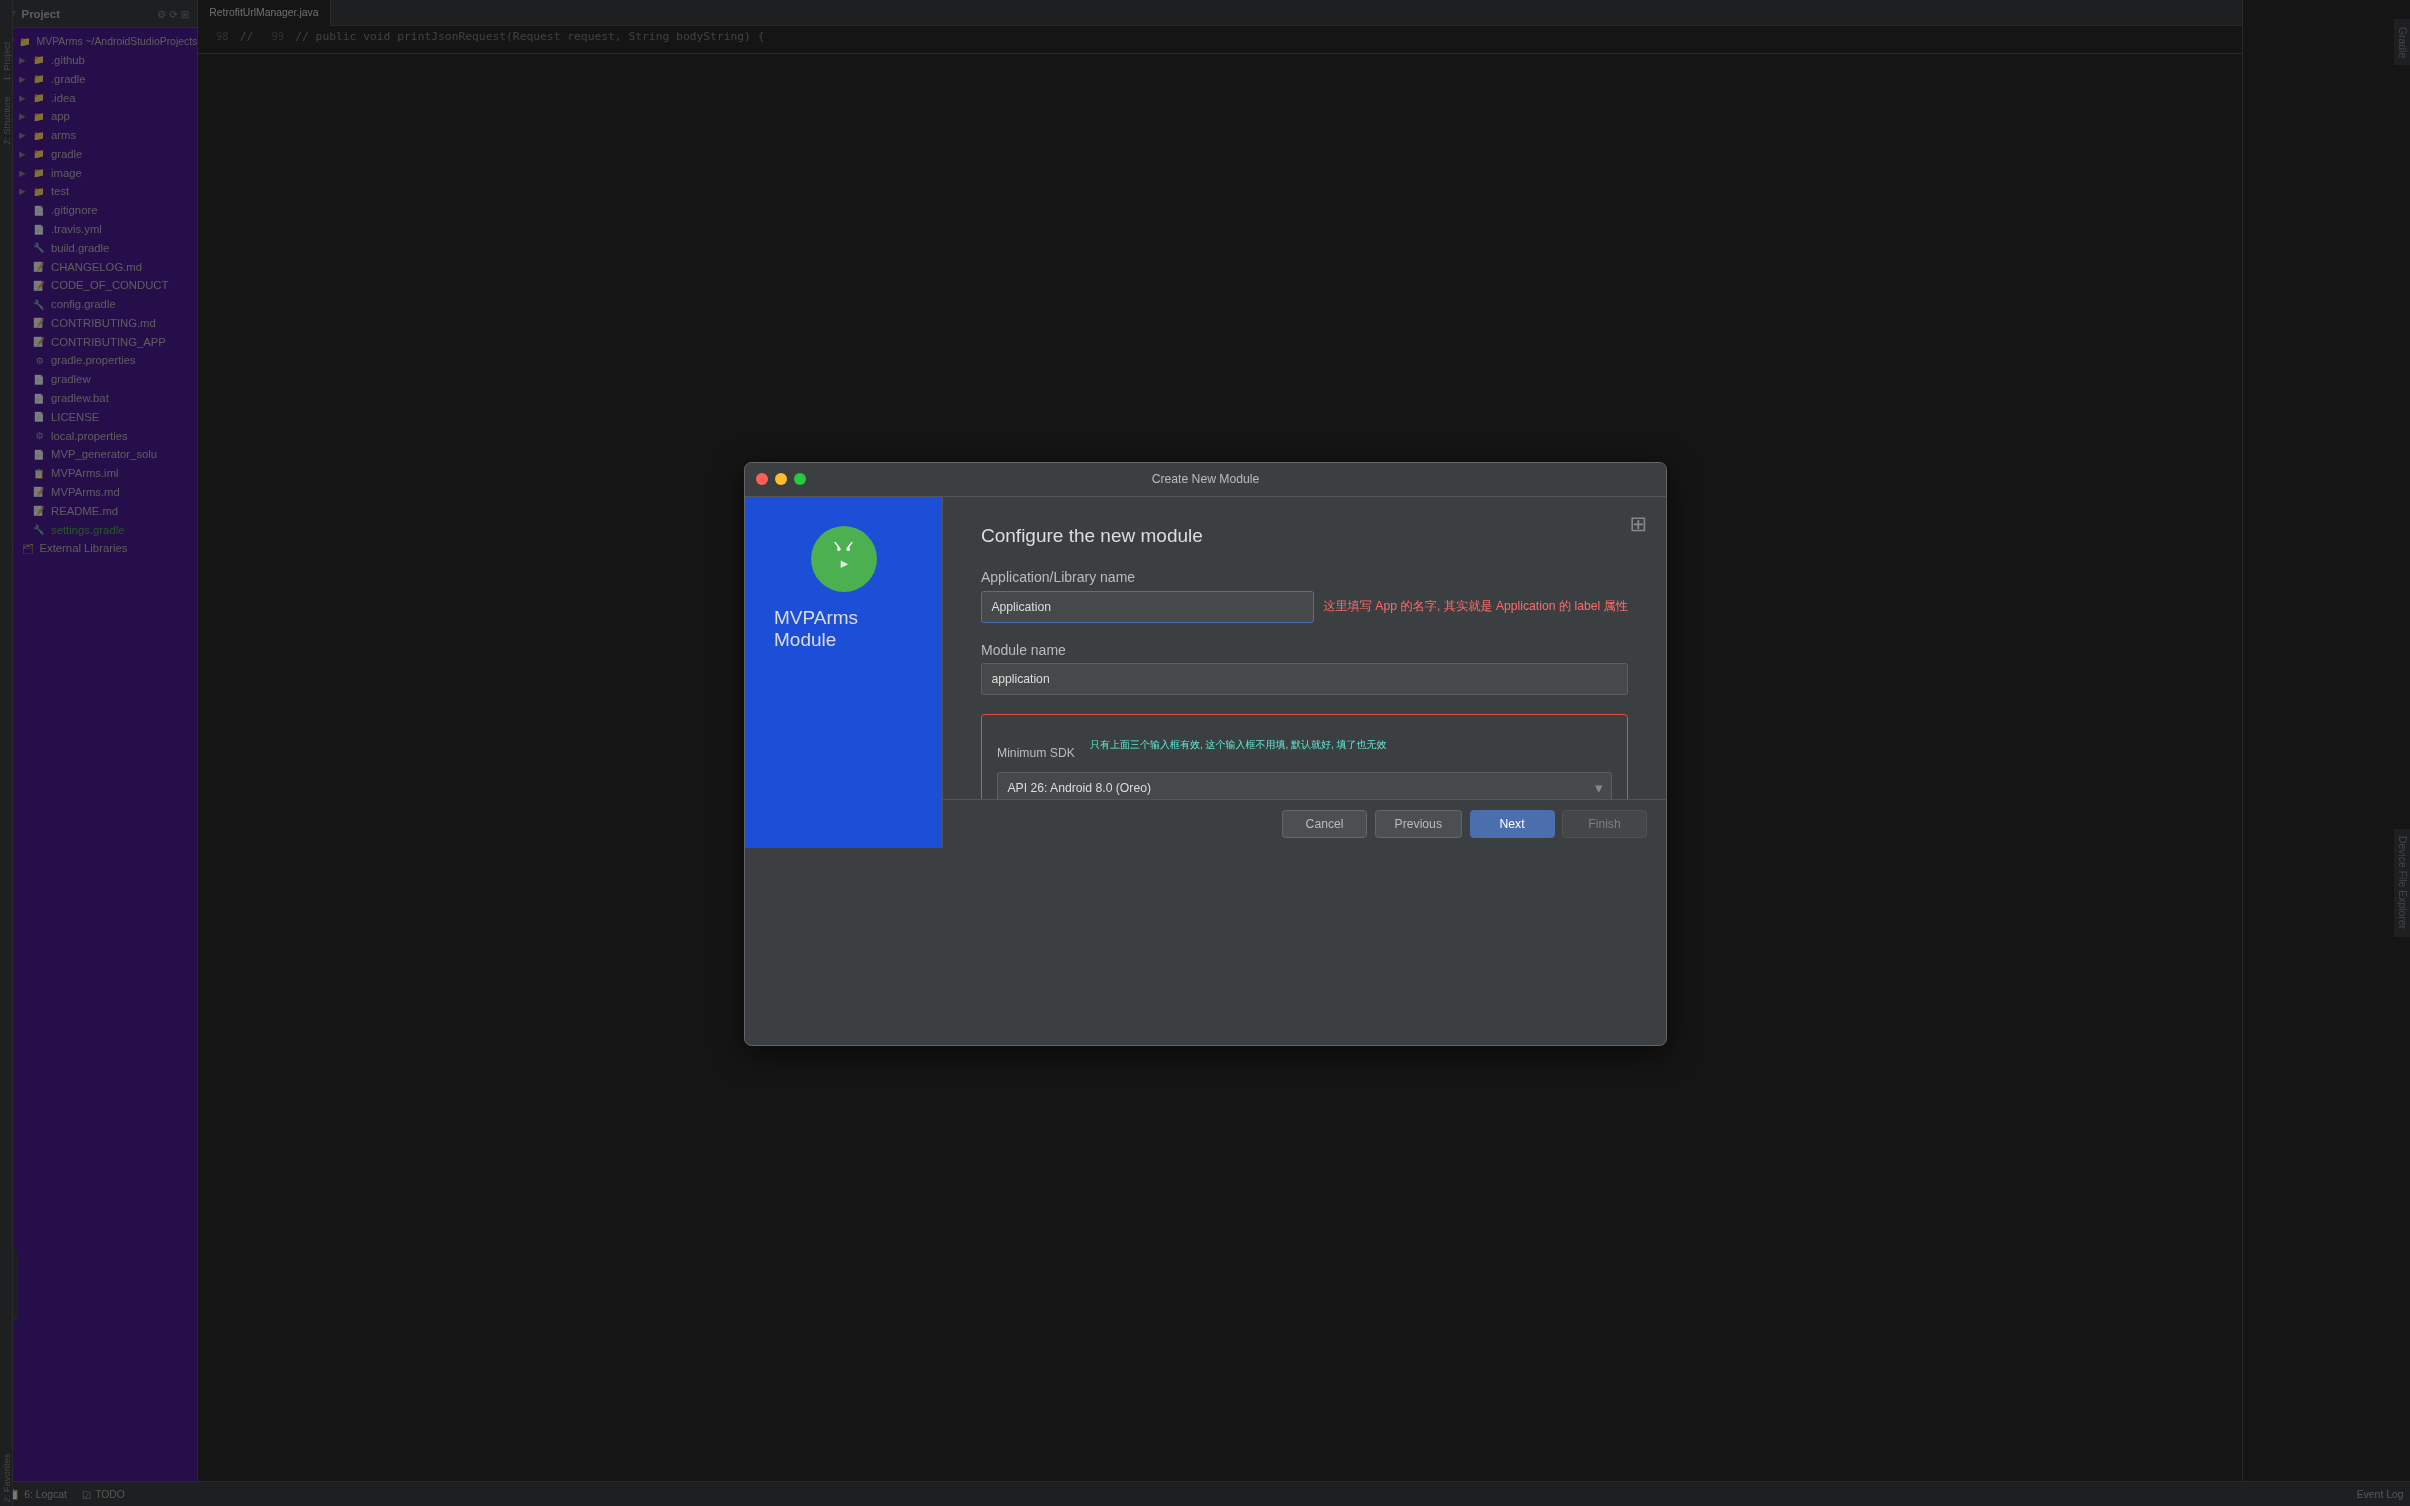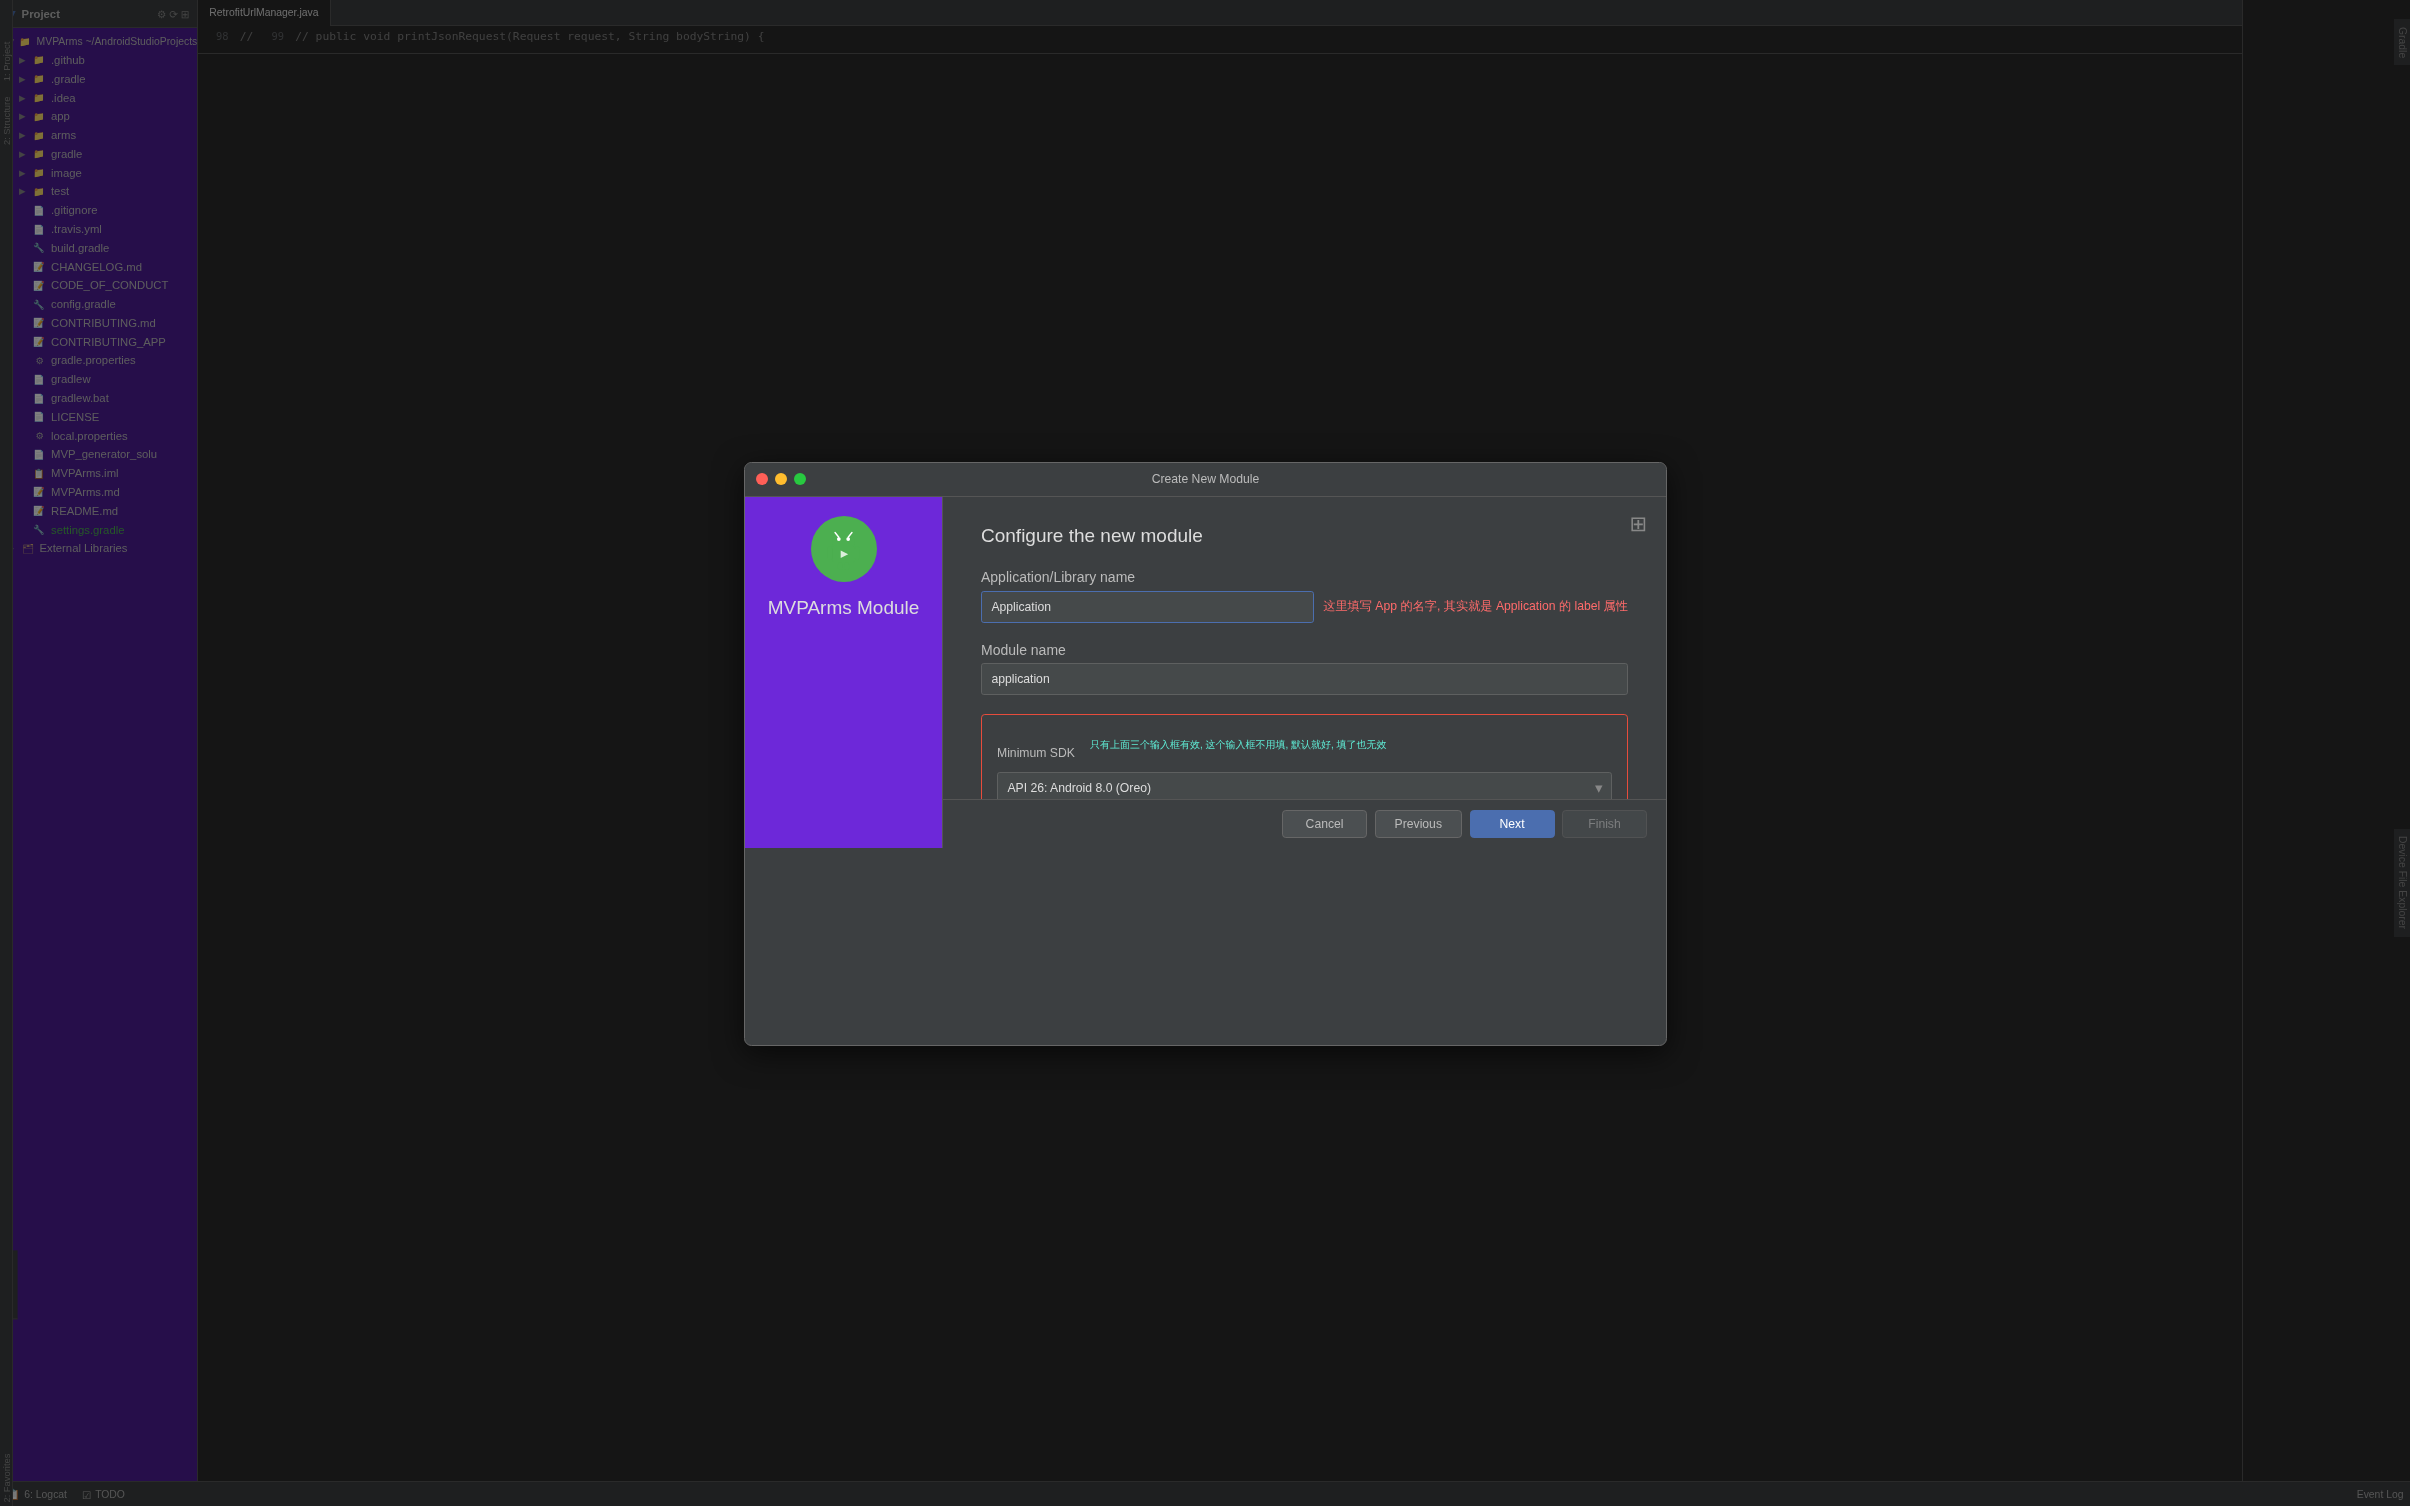--- a/index.html
+++ b/index.html
@@ -244,22 +244,22 @@
     .wc-max { background: #28c940; }
 
     .modal-body {
       display: flex;
       height: calc(100% - 34px);
     }
 
     
     .modal-sidebar {
       width: 198px;
-      background: #6d28d9;
-      padding: 19px;
+      background: #1d4ed8;
+      padding: 29px;
       display: flex;
       flex-direction: column;
       align-items: center;
       border-right: 0.9px solid #555;
     }
 
     .module-icon {
       width: 66px;
       height: 66px;
       background: #4caf50;

